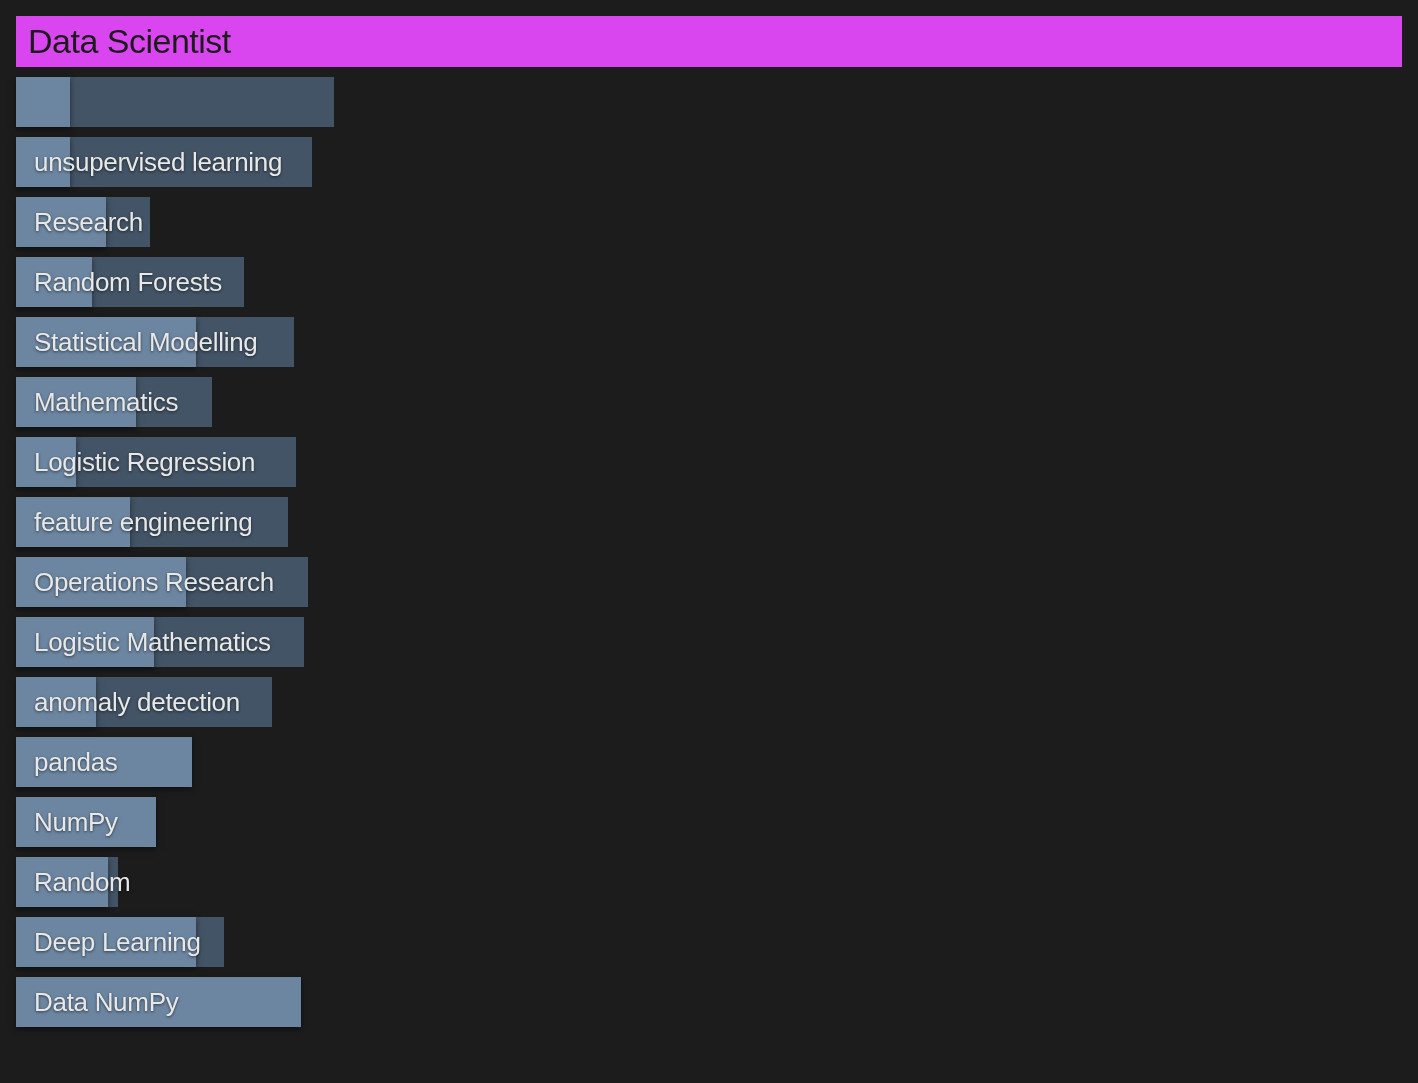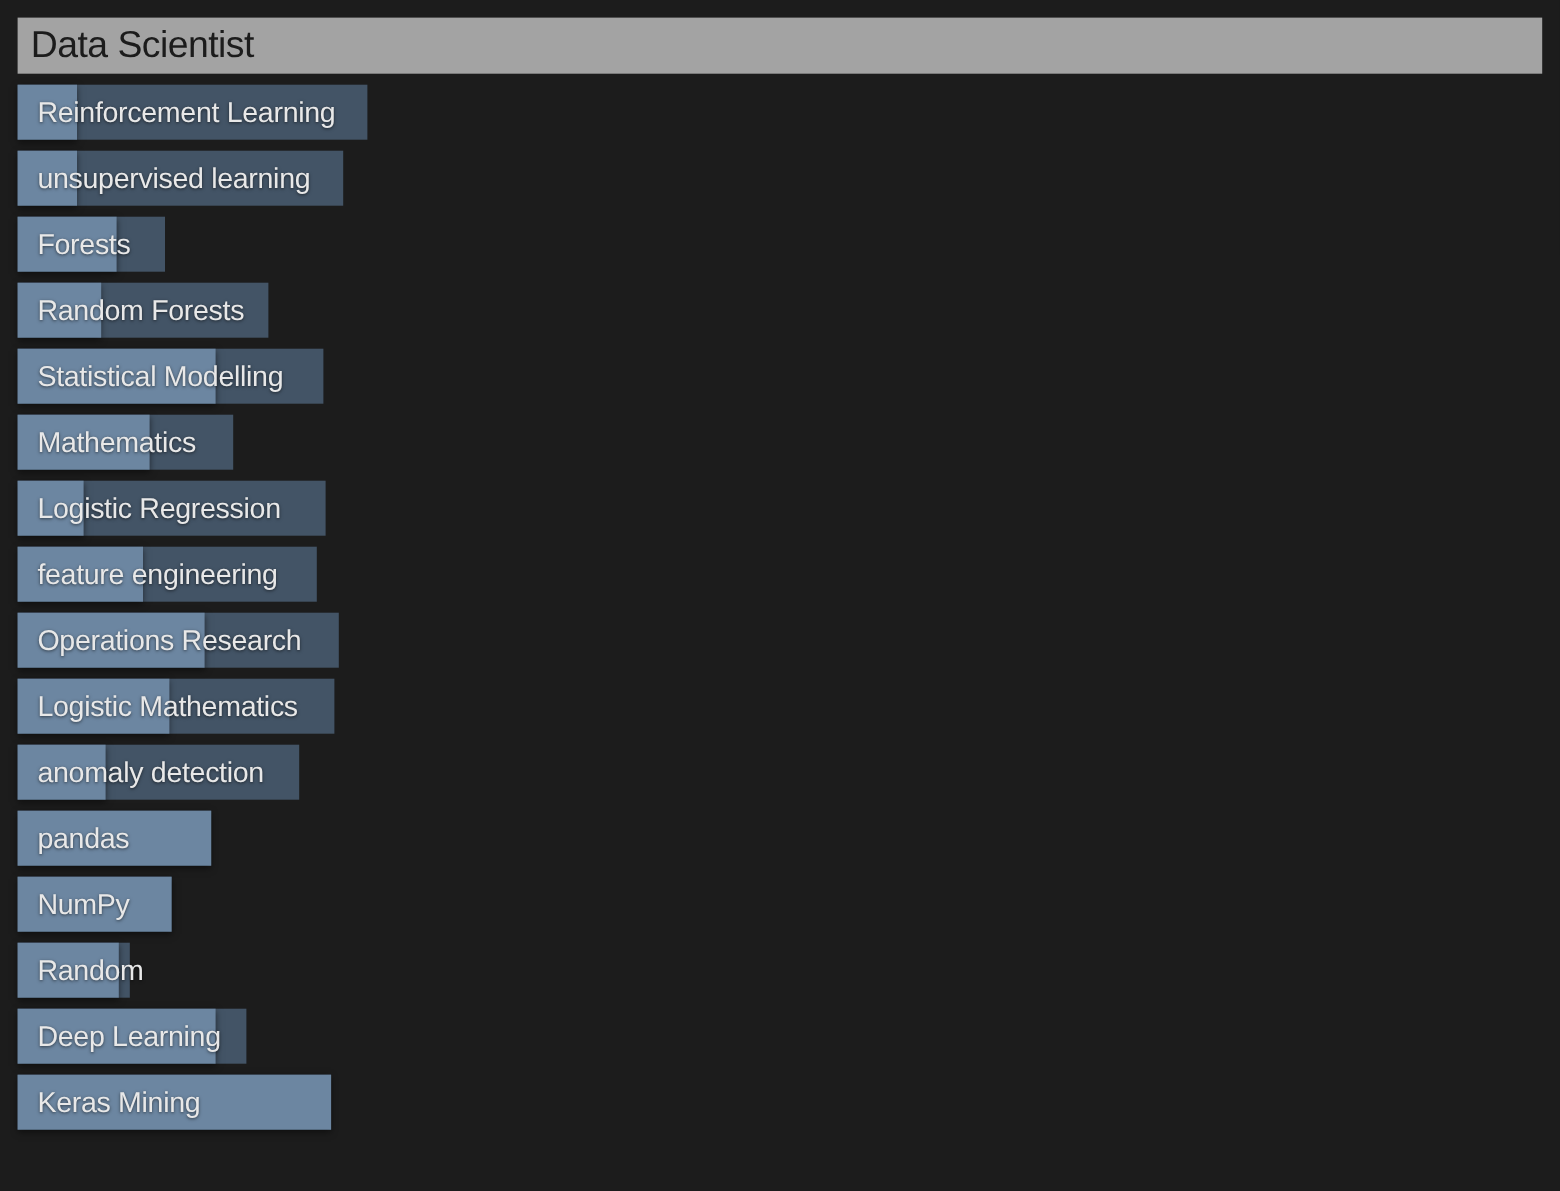--- a/index.html
+++ b/index.html
@@ -12,21 +12,21 @@
       font-family: -apple-system, BlinkMacSystemFont, "Helvetica Neue", Arial, sans-serif;
       padding: 16px;
       width: 1418px;
       height: 1083px;
       overflow: hidden;
     }
     .panel {
       width: 100%;
     }
     .title-bar {
-      background: #a3a3a3;
+      background: #d946ef;
       color: #1c1c1c;
       font-size: 34px;
       font-weight: 400;
       padding: 6px 12px;
       margin-bottom: 10px;
       letter-spacing: -0.5px;
     }
     .rows {
       display: flex;
       flex-direction: column;
@@ -68,31 +68,30 @@
   </style>
 </head>
 <body>
 
 <div class="panel">
   <div class="title-bar">Data Scientist</div>
   <div class="rows" id="rows">
       <div class="bar-row">
         <div class="bar-track" style="width: 318px; background: rgb(67, 84, 102);"></div>
         <div class="bar-overlay" style="width: 54px; background: rgb(108, 134, 161);"></div>
-        <div class="bar-label">Reinforcement Learning</div>
       </div>
       <div class="bar-row">
         <div class="bar-track" style="width: 296px; background: rgb(67, 84, 102);"></div>
         <div class="bar-overlay" style="width: 54px; background: rgb(108, 134, 161);"></div>
         <div class="bar-label">unsupervised learning</div>
       </div>
       <div class="bar-row">
         <div class="bar-track" style="width: 134px; background: rgb(67, 84, 102);"></div>
         <div class="bar-overlay" style="width: 90px; background: rgb(108, 134, 161);"></div>
-        <div class="bar-label">Forests</div>
+        <div class="bar-label">Research</div>
       </div>
       <div class="bar-row">
         <div class="bar-track" style="width: 228px; background: rgb(67, 84, 102);"></div>
         <div class="bar-overlay" style="width: 76px; background: rgb(108, 134, 161);"></div>
         <div class="bar-label">Random Forests</div>
       </div>
       <div class="bar-row">
         <div class="bar-track" style="width: 278px; background: rgb(67, 84, 102);"></div>
         <div class="bar-overlay" style="width: 180px; background: rgb(108, 134, 161);"></div>
         <div class="bar-label">Statistical Modelling</div>
@@ -143,16 +142,16 @@
         <div class="bar-label">Random</div>
       </div>
       <div class="bar-row">
         <div class="bar-track" style="width: 208px; background: rgb(67, 84, 102);"></div>
         <div class="bar-overlay" style="width: 180px; background: rgb(108, 134, 161);"></div>
         <div class="bar-label">Deep Learning</div>
       </div>
       <div class="bar-row">
         <div class="bar-track" style="width: 285px; background: rgb(67, 84, 102);"></div>
         <div class="bar-overlay" style="width: 285px; background: rgb(108, 134, 161);"></div>
-        <div class="bar-label">Keras Mining</div>
+        <div class="bar-label">Data NumPy</div>
       </div>
     </div>
 </div>
 
 </body></html>

